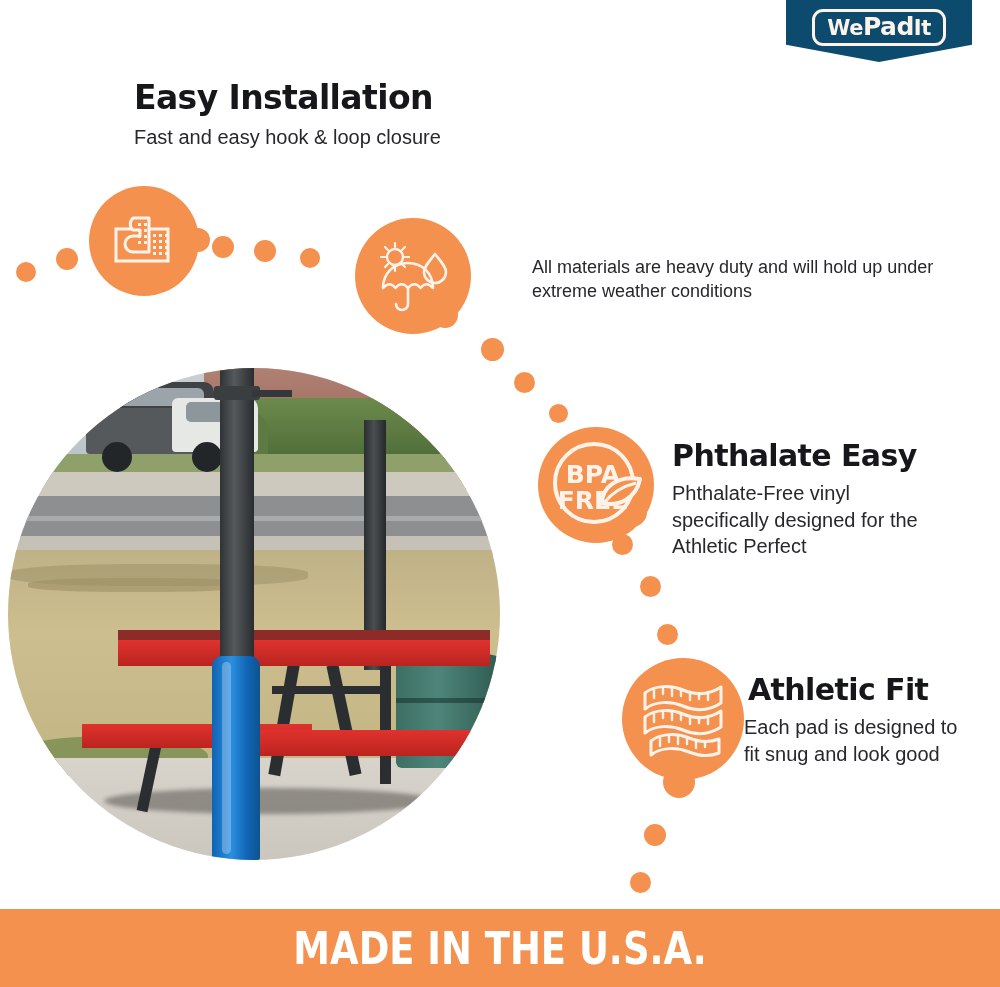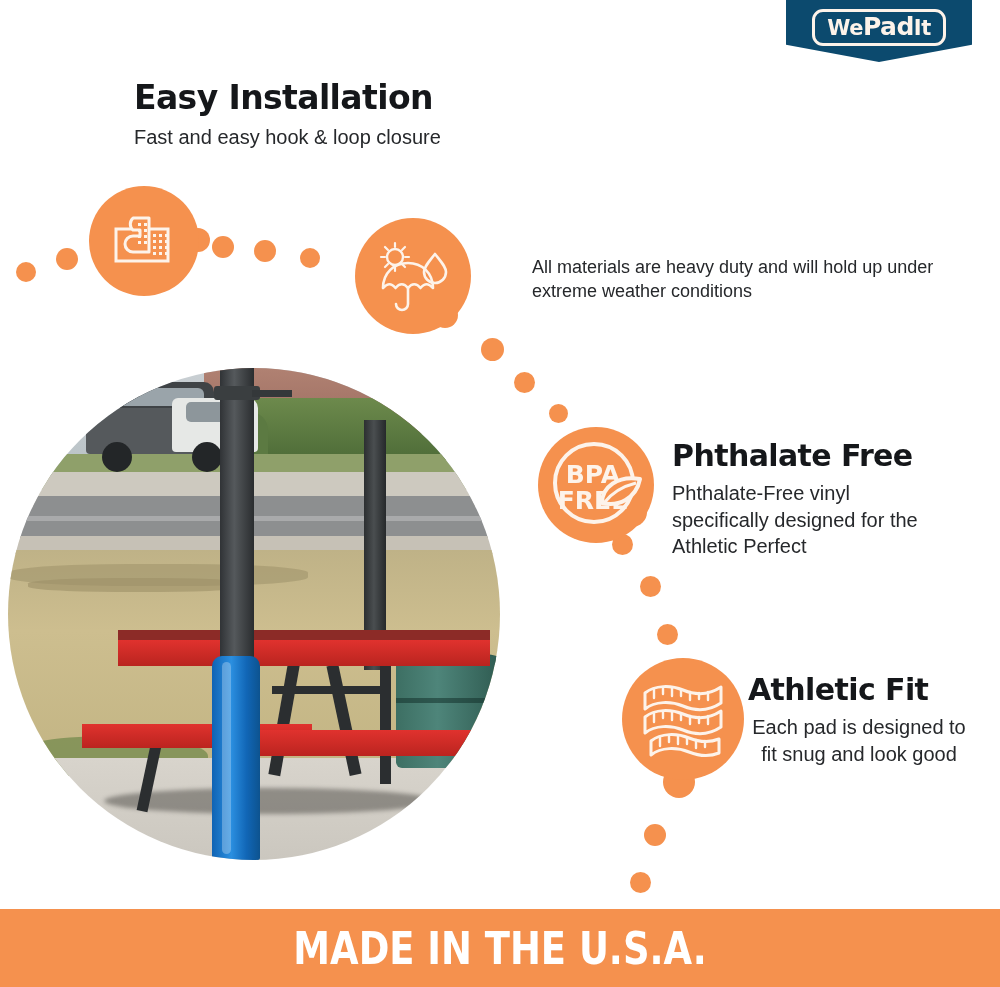--- a/index.html
+++ b/index.html
@@ -70,21 +70,21 @@
   #title-easy      { left: 134px; top: 78px;  font-size: 33px; }
   #desc-easy       { left: 134px; top: 124px; font-size: 20px; width: 420px; }
 
   #title-weather   { left: 484px; top: 214px; font-size: 30px; }
   #desc-weather    { left: 484px; top: 256px; font-size: 18px; width: 420px; margin-left: 48px; }
 
   #title-phthalate { left: 672px; top: 438px; font-size: 30px; }
   #desc-phthalate  { left: 672px; top: 480px; font-size: 20px; width: 262px; }
 
   #title-fit       { left: 748px; top: 672px; font-size: 30px; }
-  #desc-fit        { left: 744px; top: 714px; font-size: 20px; width: 230px; text-align: center; }
+  #desc-fit        { left: 744px; top: 714px; font-size: 20px; width: 230px; }
 
   
   .bubble {
     position: absolute;
     border-radius: 50%;
     background: #F5914E;
     display: flex;
     align-items: center;
     justify-content: center;
   }
@@ -328,21 +328,21 @@
         <path d="M60 14 c7 9 11 13 11 18 a11 11 0 0 1 -22 0 c0 -5 4 -9 11 -18 z" fill="none" stroke="#FDF3EA" stroke-width="2.6" stroke-linejoin="round"></path>
 
         <path d="M8 48 c0 -15 11 -25 25 -25 s25 10 25 25 c-5 -5 -8 -5 -12.5 0
                  c-4 -5 -8.5 -5 -12.5 0 c-4 -5 -8.5 -5 -12.5 0 c-4.5 -5 -7.5 -5 -12.5 0 z" fill="none" stroke="#FDF3EA" stroke-width="2.6" stroke-linejoin="round"></path>
 
         <path d="M33 48 v16 a6 6 0 0 1 -12 0" fill="none" stroke="#FDF3EA" stroke-width="2.6" stroke-linecap="round"></path>
       </svg>
     </span>
   </div>
 
-  <div class="feature-title" id="title-phthalate">Phthalate Free</div>
+  <div class="feature-title" id="title-phthalate">Phthalate Easy</div>
   <div class="feature-desc" id="desc-phthalate">Phthalate-Free vinyl specifically designed for the Athletic Perfect</div>
 
   <div class="nub" id="nub-bpa"></div>
   <div class="bubble" id="bubble-bpa">
     <span>
       <svg width="104" height="104" viewBox="0 0 104 104">
         <circle cx="50" cy="50" r="39" fill="none" stroke="#FDF3EA" stroke-width="4"></circle>
         <text x="49" y="50" text-anchor="middle" fill="#FDF3EA" font-family="DejaVu Sans, sans-serif" font-weight="bold" font-size="25">BPA</text>
         <text x="49" y="76" text-anchor="middle" fill="#FDF3EA" font-family="DejaVu Sans, sans-serif" font-weight="bold" font-size="25">FREE</text>
         <path d="M96 46 c-22 -4 -38 8 -38 24 c16 4 34 -4 38 -24 z" fill="#F5914E" stroke="#FDF3EA" stroke-width="4" stroke-linejoin="round"></path>

